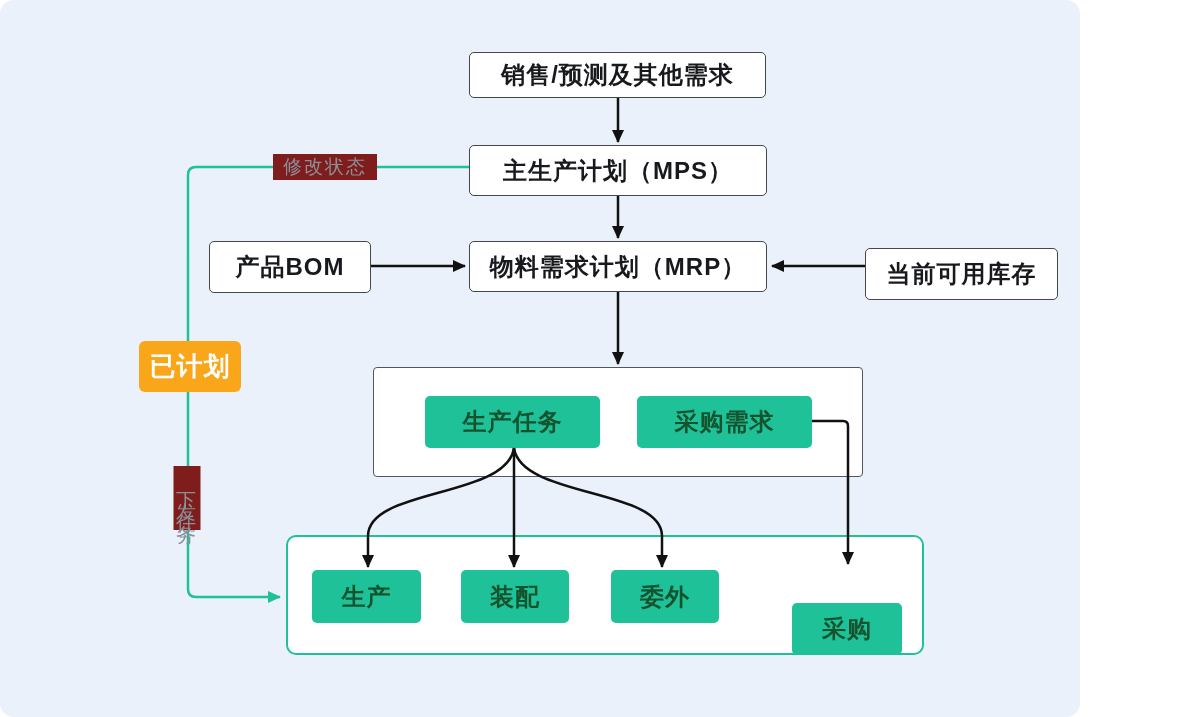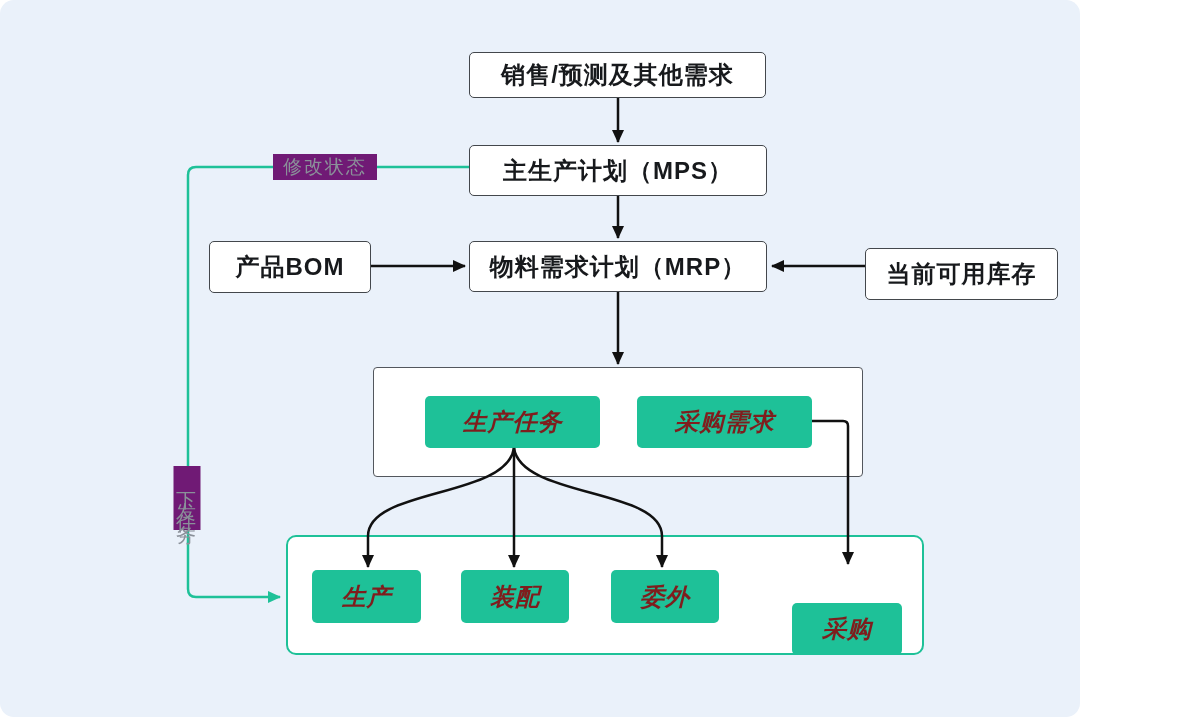--- a/index.html
+++ b/index.html
@@ -13,38 +13,38 @@
     position:absolute;z-index:2;display:flex;align-items:center;justify-content:center;
     background:#ffffff;border:1.5px solid #43474c;border-radius:5px;
     font-size:24px;font-weight:600;color:#17191c;letter-spacing:1px;white-space:nowrap;
     box-sizing:border-box;
   }
   .frame{
     position:absolute;z-index:1;background:#ffffff;box-sizing:border-box;
   }
   #frame-mid{left:373px;top:367px;width:490px;height:110px;border:1.5px solid #53575d;border-radius:4px;z-index:2;}
   #frame-bottom{left:286px;top:535px;width:638px;height:120px;border:2px solid #1EC198;border-radius:10px;z-index:2;}
-  .green{background:#1EC198;border:none;color:#7f1d1d;z-index:3;font-style:italic;}
+  .green{background:#1EC198;border:none;color:#14532d;z-index:3;}
   #node-sales{left:469px;top:52px;width:297px;height:46px;}
   #node-mps{left:469px;top:145px;width:298px;height:51px;}
   #node-mrp{left:469px;top:241px;width:298px;height:51px;}
   #node-bom{left:209px;top:241px;width:162px;height:52px;}
   #node-inventory{left:865px;top:240px;width:193px;height:52px;margin-top:8px;}
   #node-production-task{left:425px;top:396px;width:175px;height:52px;}
   #node-purchase-demand{left:637px;top:396px;width:175px;height:52px;}
   #node-production{left:312px;top:570px;width:109px;height:53px;}
   #node-assembly{left:461px;top:570px;width:108px;height:53px;}
   #node-outsourcing{left:611px;top:570px;width:108px;height:53px;}
   #node-purchase{left:792px;top:567px;width:110px;height:52px;margin-top:36px;}
   #node-planned{
     left:139px;top:341px;width:102px;height:51px;background:#FAA61A;border:none;
     color:#ffffff;border-radius:6px;font-size:26px;z-index:3;
   }
   .edge-label{
-    position:absolute;z-index:2;color:#8A9099;background:#701a75;
+    position:absolute;z-index:2;color:#8A9099;background:#7f1d1d;
     font-size:19px;letter-spacing:2px;white-space:nowrap;
   }
   #label-modify{left:325px;top:167px;transform:translate(-50%,-50%);padding:0 10px;}
   #label-dispatch{
     left:187px;top:498px;transform:translate(-50%,-50%);
     writing-mode:vertical-rl;letter-spacing:11px;font-size:20px;padding:10px 0;
   }
 </style>
 </head>
 <body>
@@ -79,20 +79,21 @@
     <path d="M514,448 C521,498 662,488 662,536 L662,567" fill="none" stroke="#111111" stroke-width="2.5" marker-end="url(#mb)"></path>
     <path d="M812,421 L843,421 Q848,421 848,426 L848,564" fill="none" stroke="#111111" stroke-width="2.5" marker-end="url(#mb)"></path>
   </svg>
 
   <div class="node" id="node-sales">销售/预测及其他需求</div>
   <div class="node" id="node-mrp">物料需求计划（MRP）</div>
   <div class="node" id="node-mps">主生产计划（MPS）</div>
   <div class="node" id="node-bom">产品BOM</div>
   <div class="node" id="node-inventory">当前可用库存</div>
 
+  <div class="node" id="node-planned">已计划</div>
 
   <div class="node green" id="node-production-task">生产任务</div>
   <div class="node green" id="node-purchase-demand">采购需求</div>
 
   <div class="node green" id="node-production">生产</div>
   <div class="node green" id="node-assembly">装配</div>
   <div class="node green" id="node-outsourcing">委外</div>
   <div class="node green" id="node-purchase">采购</div>
 
   <div class="edge-label" id="label-modify">修改状态</div>

